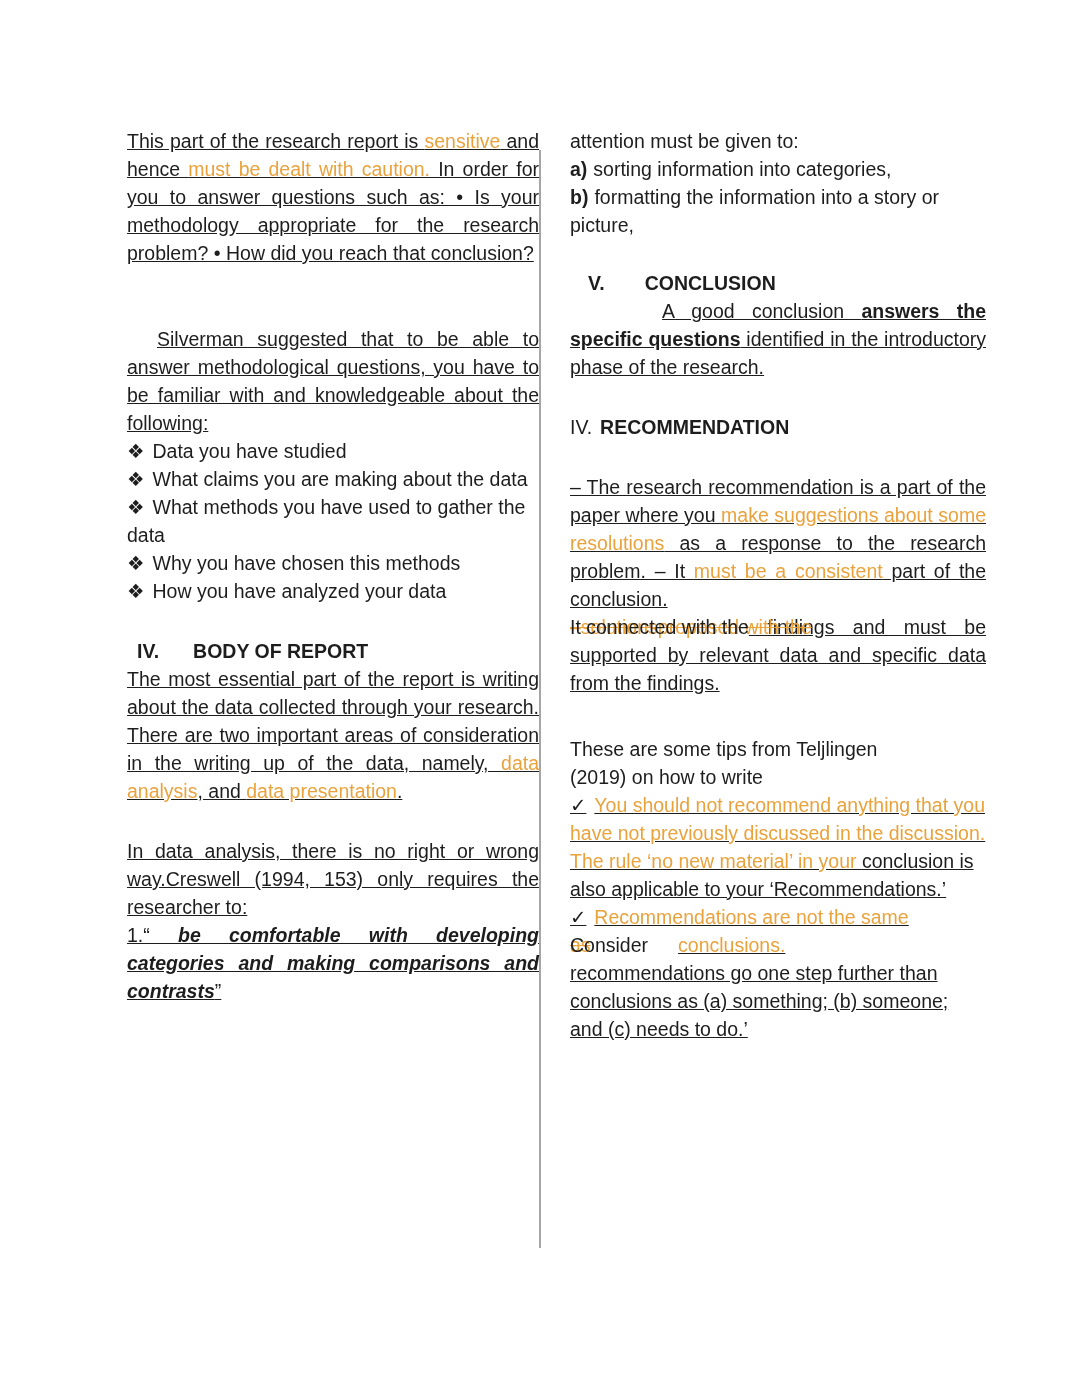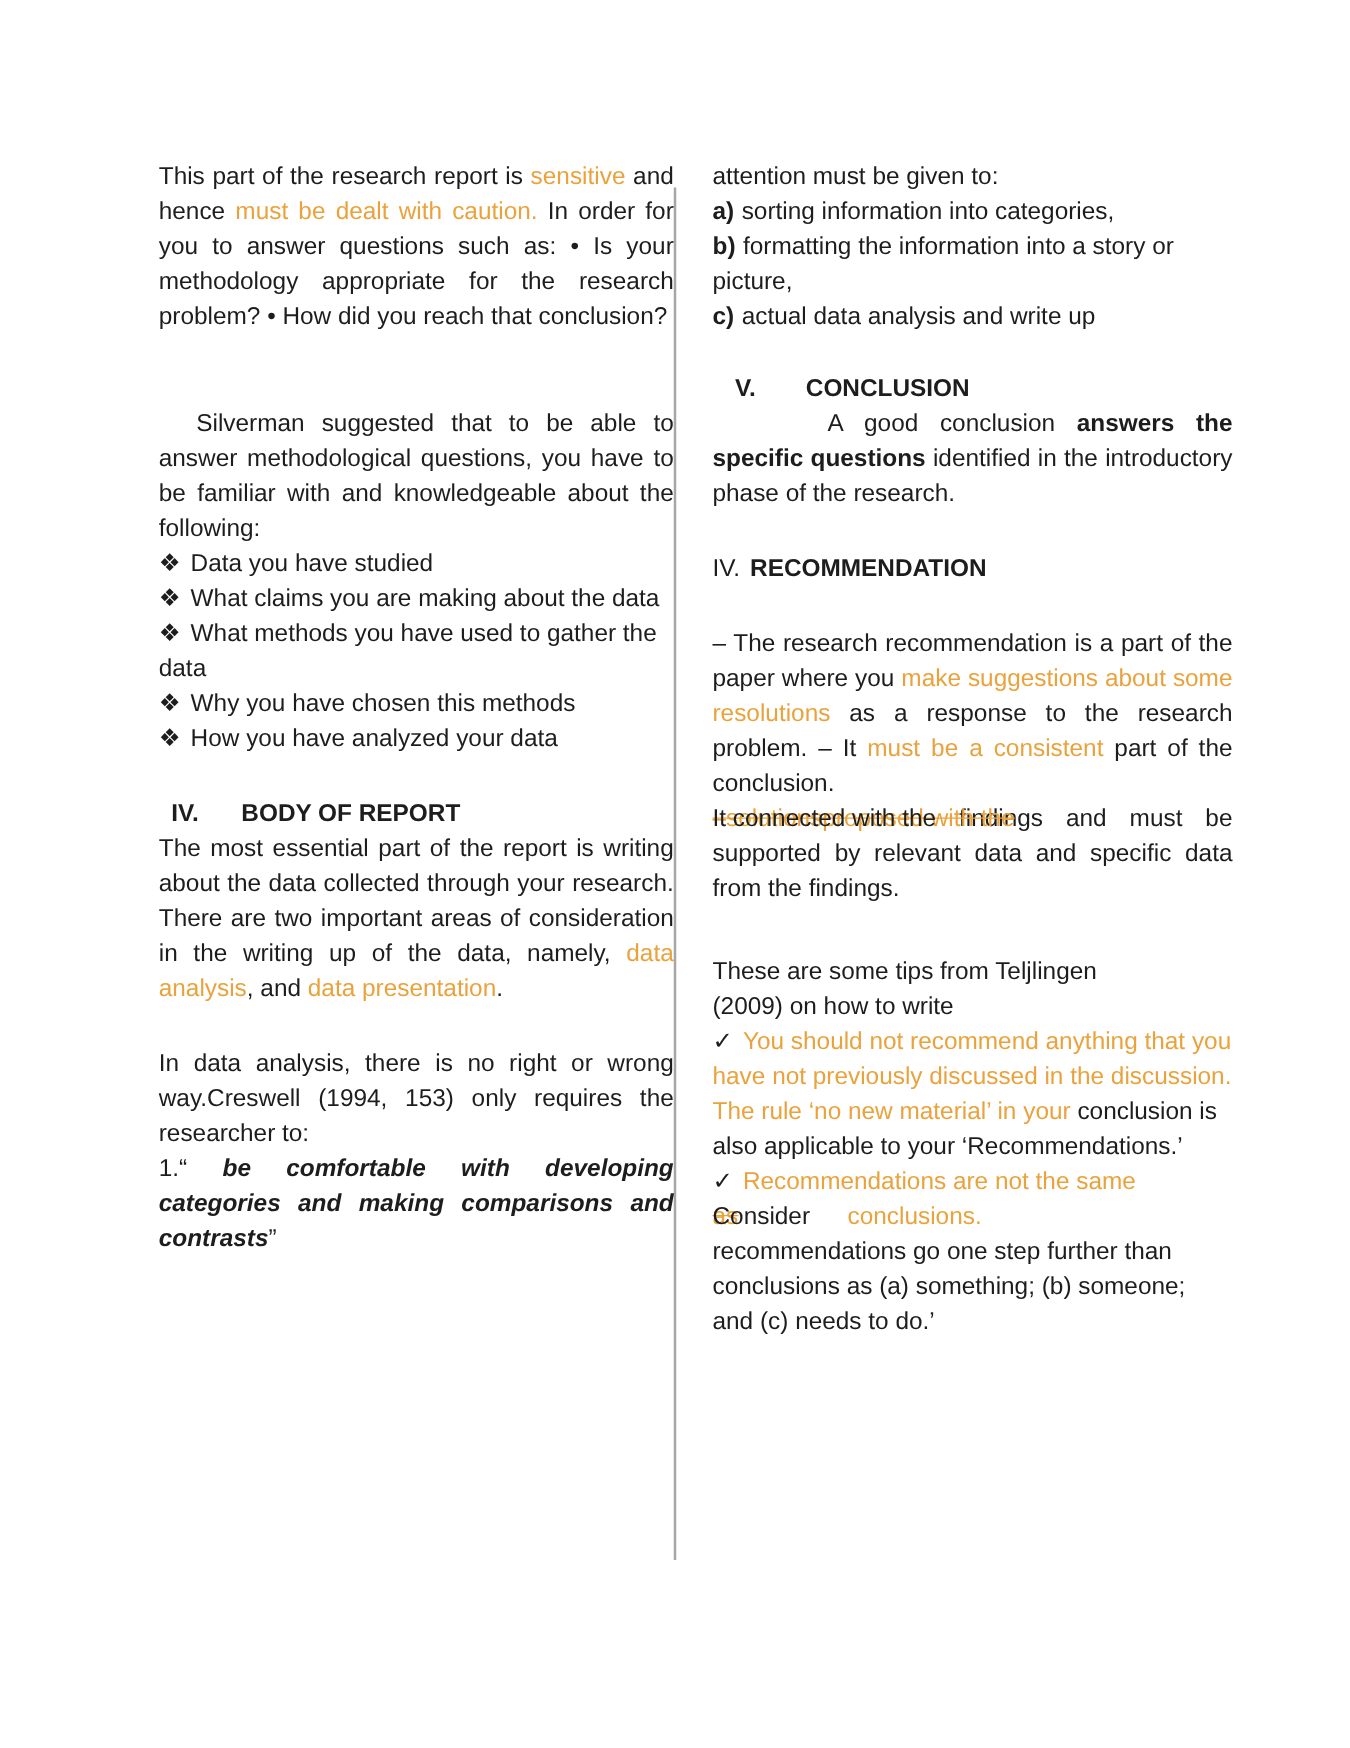--- a/index.html
+++ b/index.html
@@ -10,21 +10,21 @@
     font-family:"Liberation Sans", sans-serif;
     font-size:19.5px;
     line-height:28px;
     color:#1d1d1d;
     overflow:hidden;
   }
   .col{position:absolute;top:127px;}
   .col.left{left:127px;width:412px;}
   .col.right{left:570px;width:416px;}
   .divider{position:absolute;left:539px;top:150px;width:2px;height:1098px;background:#a6a6a6;}
-  p,.para{margin:0;padding:0;}
+  p,.para{margin:0;padding:0;text-decoration:underline;}
   .justify{text-align:justify;}
   .orange{color:#EAA23C;}
   .bold{font-weight:bold;}
   .boldital{font-weight:bold;font-style:italic;}
   .indent{text-indent:30px;}
   .bigindent{text-indent:92px;}
   .mt28{margin-top:32px;}
   .mt30{margin-top:30px;}
   .mt56{margin-top:38px;}
   .mt58{margin-top:58px;}
@@ -76,41 +76,40 @@
   </div>
 
   <div class="col right">
     <div>
         <div class="line">attention must be given to:</div>
       </div>
 
     <div>
         <div class="abc-line"><span class="abc-letter">a)</span><span>sorting information into categories,</span></div>
         <div class="abc-line"><span class="abc-letter">b)</span><span>formatting the information into a story or picture,</span></div>
-        <div class="abc-line"><span class="abc-letter">c)</span><span>actual data analysis and write up</span></div>
       </div>
 
     <div class="heading h-conc mt30">
       <span class="hnum">V.</span><span class="hlabel">CONCLUSION</span>
     </div>
     <p class="para justify bigindent"><span>A good conclusion </span><span class="bold">answers the specific questions</span><span> identified in the introductory phase of the research.</span></p>
 
     <div class="heading h-rec mt28">
       <span class="hnum">IV.</span><span class="hlabel bold">RECOMMENDATION</span>
     </div>
 
     <p class="para justify mt28"><span>– The research recommendation is a part of the paper where you </span><span class="orange">make suggestions about some resolutions</span><span> as a response to the research problem. – It </span><span class="orange">must be a consistent</span><span> part of the conclusion.</span></p>
 
     <p class="para justify">
       <span class="overlap"><span class="ghost">–solutionsproposed with the</span><span class="top">It connected with the</span></span><span> findings and must be supported by relevant data and specific data from the findings.</span>
     </p>
 
     <div class="mt56">
         <div class="line">These are some tips from Teljlingen</div>
-        <div class="line">(2009) on how to write</div>
+        <div class="line">(2019) on how to write</div>
       </div>
 
     <p class="para">
       <span class="check">✓</span><span><span class="orange">You should not recommend anything that you have not previously discussed in the discussion. The rule ‘no new material’ in your </span><span>conclusion is also applicable to your ‘Recommendations.’</span></span>
     </p>
 
     <p class="para">
       <span class="check">✓</span><span class="orange">Recommendations are not the same</span>
     </p>
 

